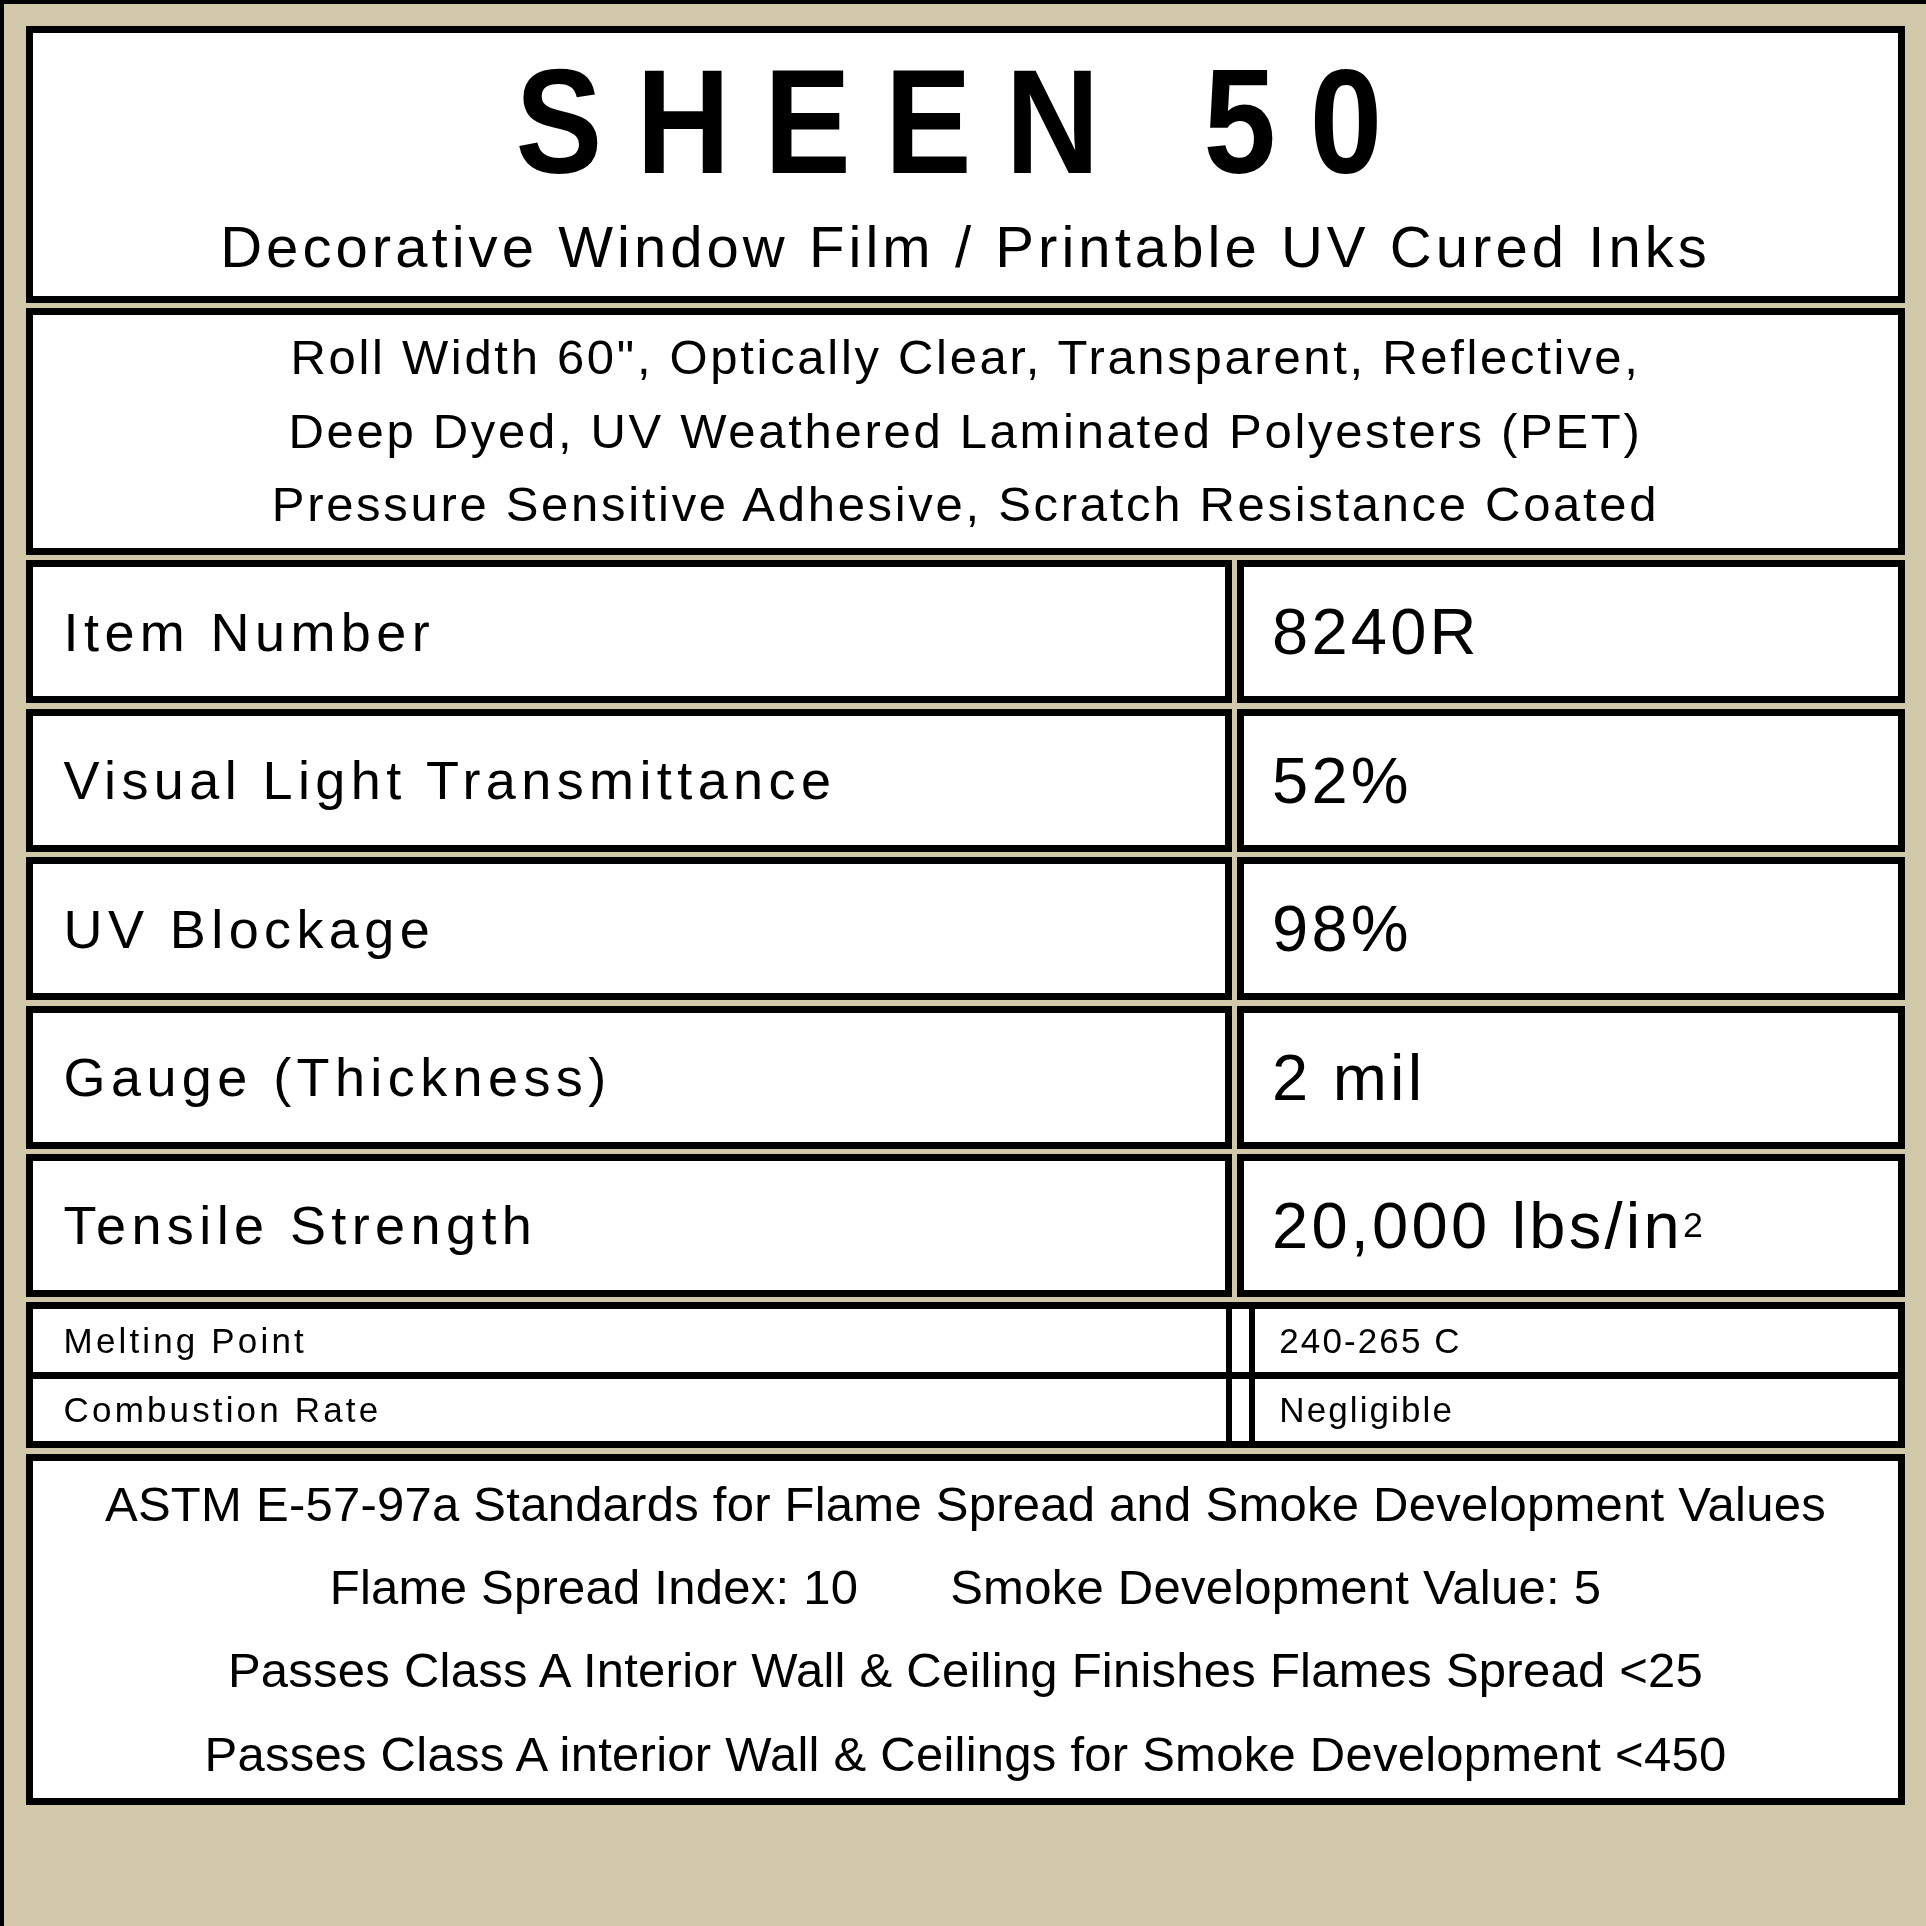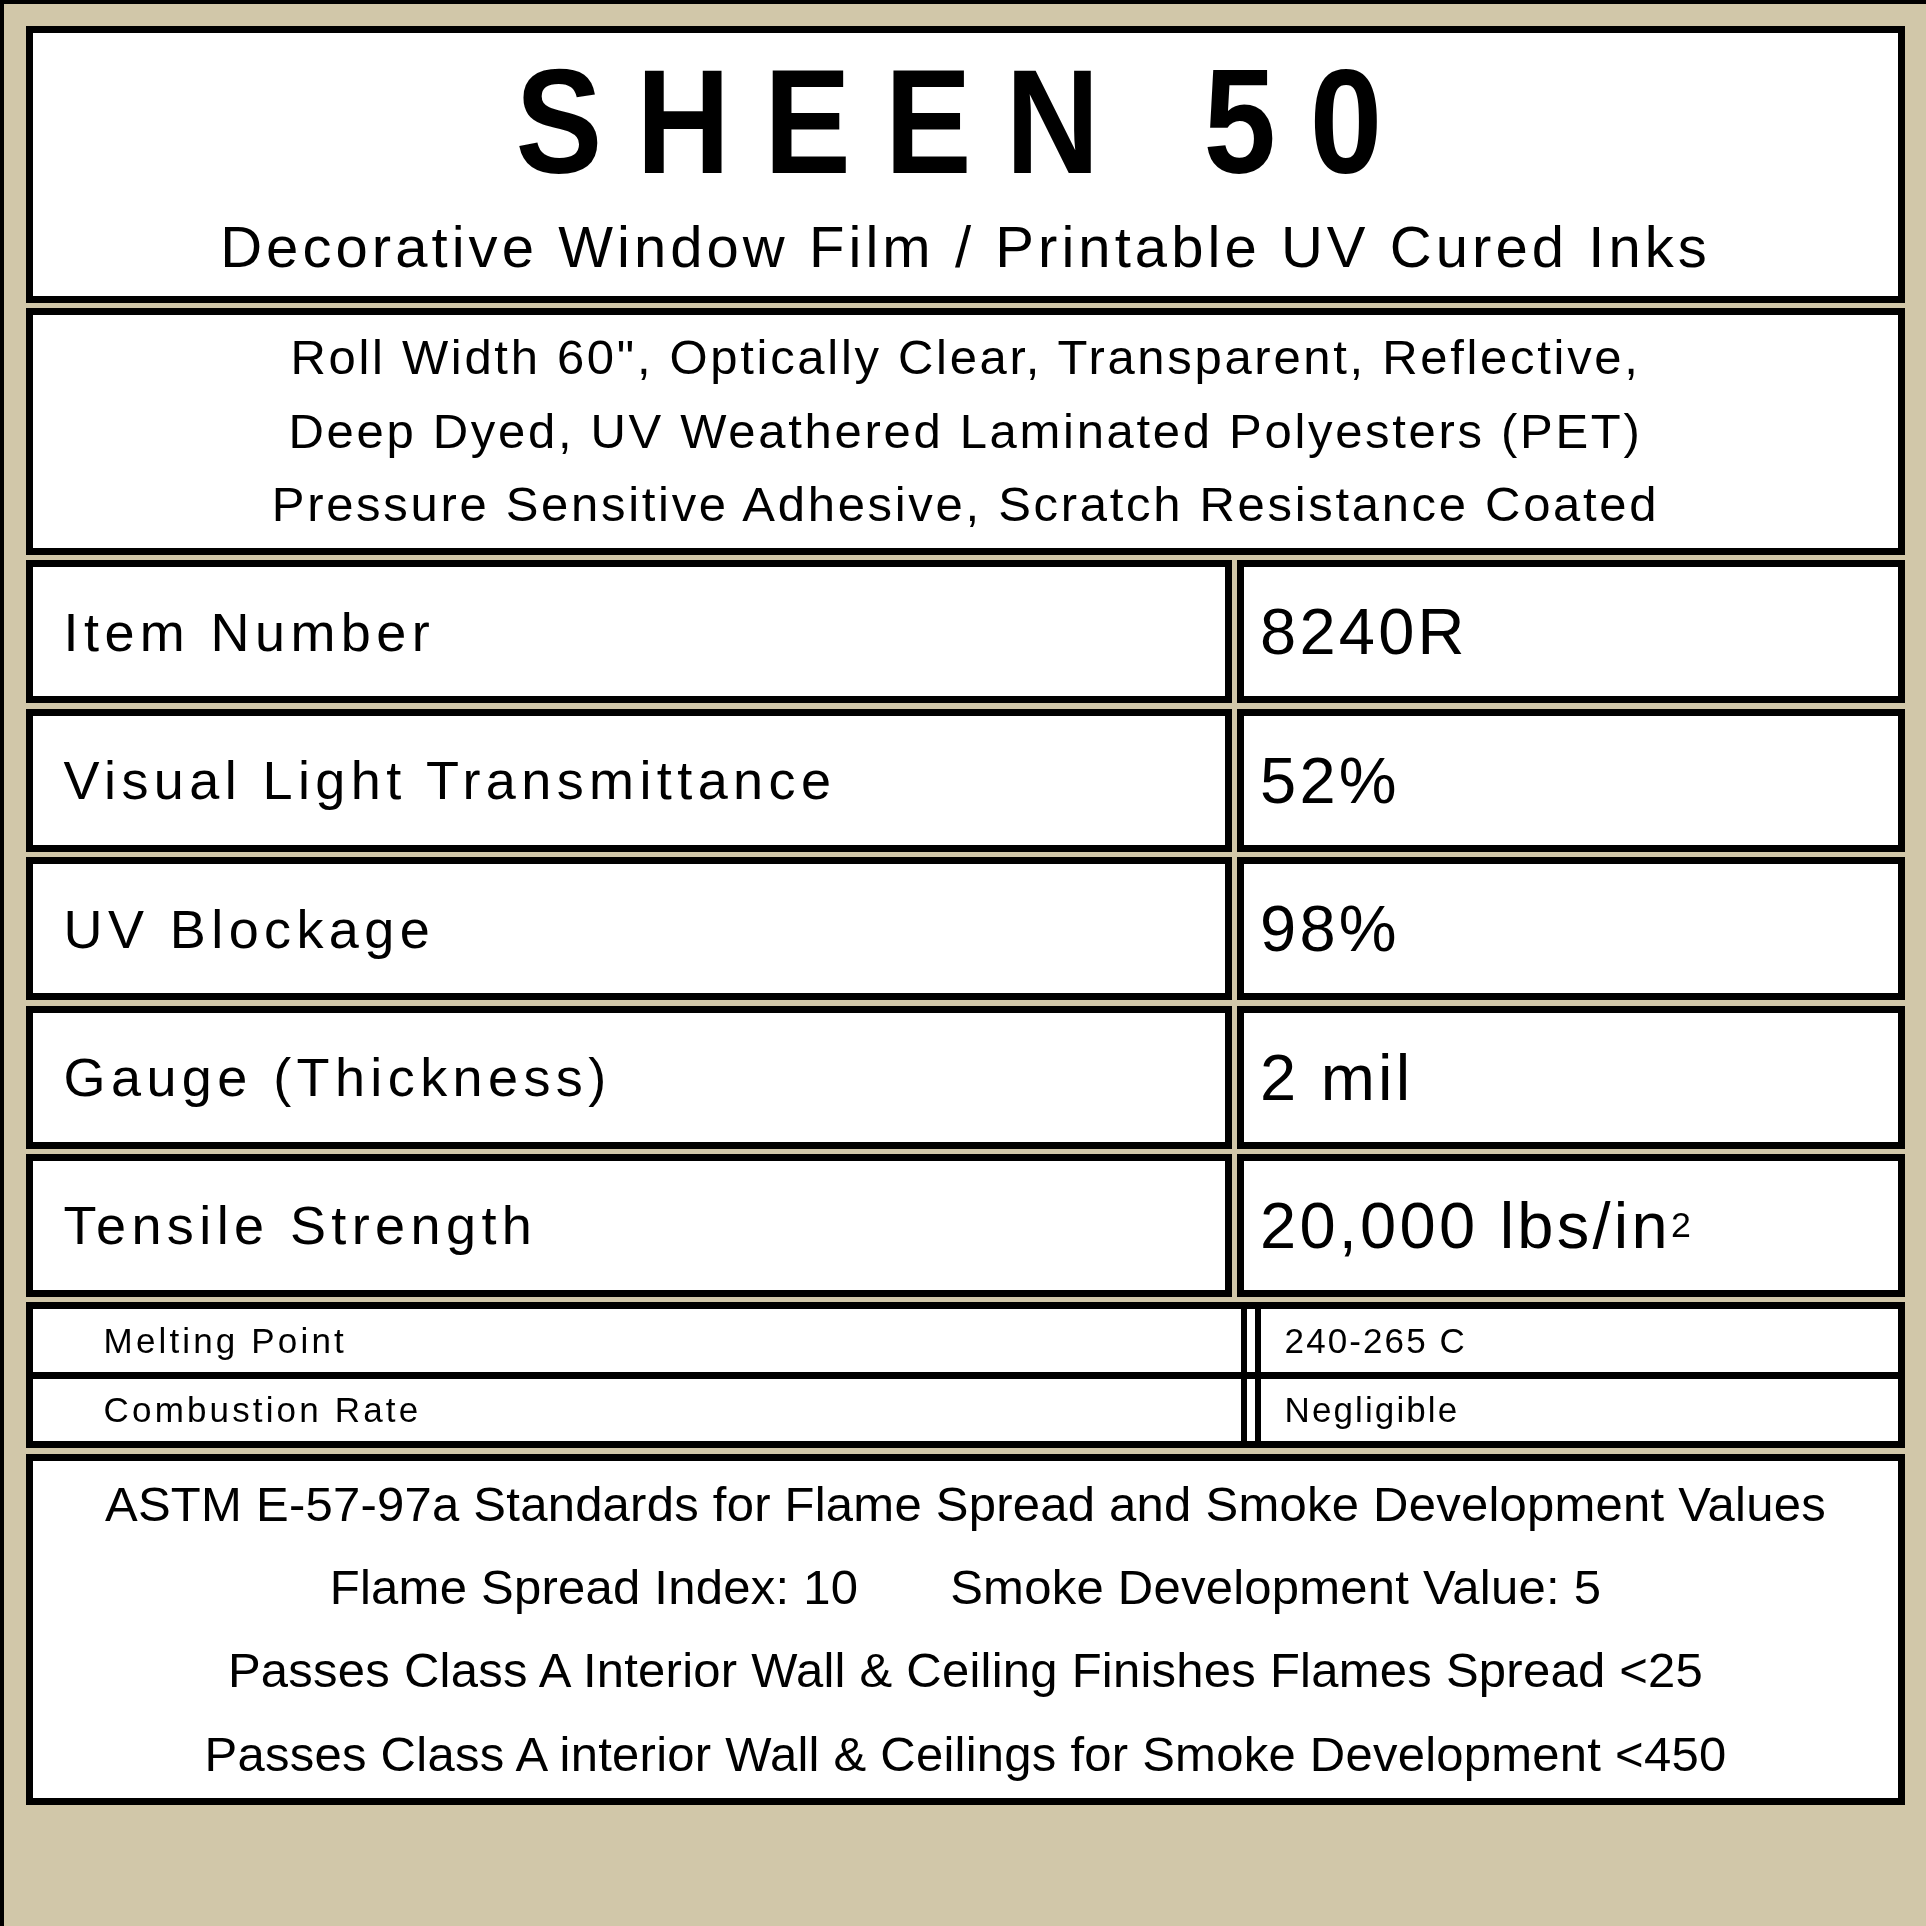--- a/index.html
+++ b/index.html
@@ -19,26 +19,26 @@
   .main-title { font-size:148px; font-weight:bold; letter-spacing:0.26em; line-height:1; white-space:nowrap; display:inline-block; transform:scaleX(0.88); transform-origin:center; }
   .subtitle { font-size:58px; letter-spacing:0.07em; white-space:nowrap; }
 
   
   .desc-box { height:247px; display:flex; flex-direction:column; justify-content:center; align-items:center; text-align:center; font-size:49px; letter-spacing:0.055em; line-height:1.5; }
 
   
   .row { display:flex; gap:4.6px; height:143px; flex:none;border-radius:32px; }
   .cell { background:#fff; border:7px solid #000; box-sizing:border-box; display:flex; align-items:center; }
   .cell-l { flex:0 0 64.2%; padding-left:31px; font-size:54px; letter-spacing:0.1em; }
-  .cell-r { flex:1 1 auto; padding-left:16px; font-size:65px; letter-spacing:0.05em; }
+  .cell-r { flex:1 1 auto; padding-left:28px; font-size:65px; letter-spacing:0.05em; }
   .cell-r sup { font-size:55%; vertical-align:super; line-height:0; }
 
   
   .combined { height:146px; flex:none; display:flex; flex-direction:column; }
-  .srow { flex:1; display:flex; gap:8px; min-height:0;padding-left:40px; }
+  .srow { flex:1; display:flex; gap:17px; min-height:0; }
   .srow-first { border-bottom:7px solid #000; }
   .scell { display:flex; align-items:center; box-sizing:border-box; }
   .scell-l { flex:0 0 64.3%; border-right:6.2px solid #000; padding-left:31px; font-size:35px; letter-spacing:0.09em; }
   .scell-r { flex:1 1 auto; border-left:6.2px solid #000; padding-left:24px; font-size:35px; letter-spacing:0.06em; }
 
   
   .astm-box { height:351px; display:flex; flex-direction:column; justify-content:center; align-items:center; text-align:center; font-size:49px; line-height:1.7; letter-spacing:0.005em; }
   .astm-line2 { display:flex; gap:92px; }
 </style>
 </head>

